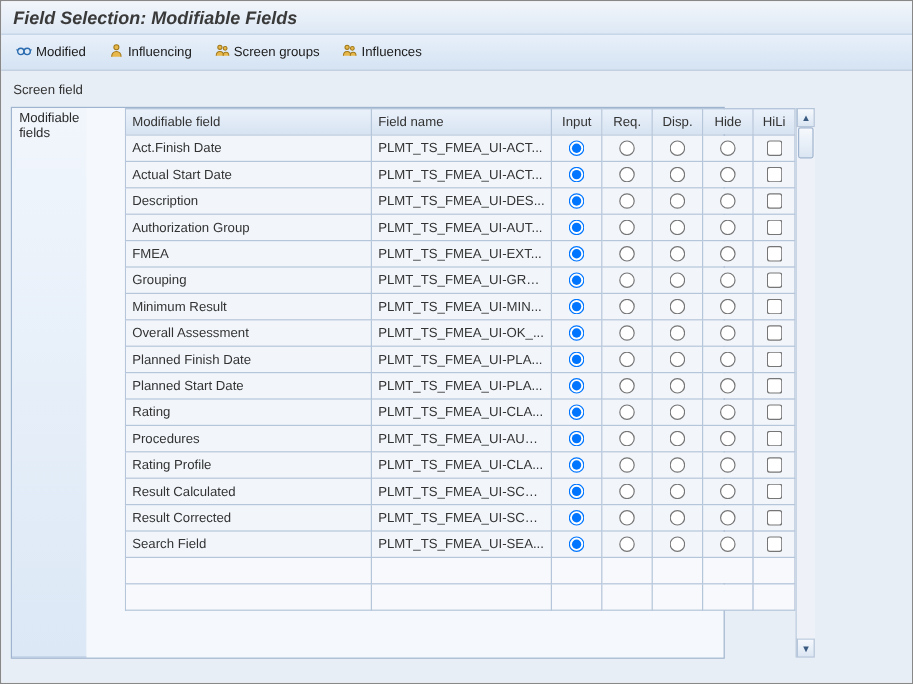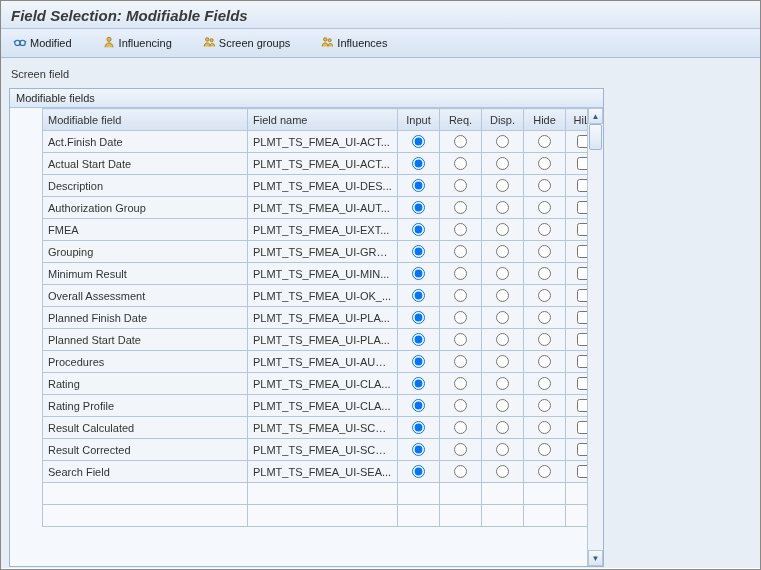--- a/index.html
+++ b/index.html
@@ -19,21 +19,21 @@
     font-size: 15px;
     font-weight: bold;
     font-style: italic;
     color: #3a3a3a;
     border-bottom: 1px solid #b0c4de;
   }
   .toolbar {
     background: linear-gradient(to bottom, #e8f0fa, #d5e3f3);
     padding: 4px 6px;
     display: flex;
-    gap: 18px;
+    gap: 6px;
     border-bottom: 1px solid #a9bcd4;
   }
   .toolbar-btn {
     display: inline-flex;
     align-items: center;
     gap: 3px;
     padding: 2px 6px;
     font-size: 11px;
     color: #1a1a1a;
     cursor: pointer;
@@ -51,21 +51,21 @@
     font-size: 11px;
     color: #333;
     margin-bottom: 8px;
     padding-left: 2px;
   }
   .table-wrapper {
     border: 1px solid #9fb4cf;
     background: #f5f8fc;
     width: 595px;
     display: flex;
-    flex-direction: column;
+    flex-direction: row;
   }
   .table-caption {
     background: linear-gradient(to bottom, #f1f6fc, #dce8f6);
     border-bottom: 1px solid #b0c4de;
     padding: 3px 6px;
     font-size: 11px;
     color: #2a2a2a;
   }
   .table-scroll {
     display: flex;
@@ -385,52 +385,52 @@
                   <input type="radio" name="r10" style="">
                 </td>
                 <td class="radio-cell">
                   <input type="radio" name="r10" style="">
                 </td>
                 <td class="check-cell">
                   <input type="checkbox" style="">
                 </td>
               </tr>
               <tr>
+                <td>Rating</td>
+                <td>PLMT_TS_FMEA_UI-CLA...</td>
+                <td class="radio-cell">
+                  <input type="radio" name="r12" checked="" style="">
+                </td>
+                <td class="radio-cell">
+                  <input type="radio" name="r12" style="">
+                </td>
+                <td class="radio-cell">
+                  <input type="radio" name="r12" style="">
+                </td>
+                <td class="radio-cell">
+                  <input type="radio" name="r12" style="">
+                </td>
+                <td class="check-cell">
+                  <input type="checkbox" style="">
+                </td>
+              </tr>
+              <tr>
                 <td>Procedures</td>
                 <td>PLMT_TS_FMEA_UI-AUD...</td>
                 <td class="radio-cell">
                   <input type="radio" name="r11" checked="" style="">
                 </td>
                 <td class="radio-cell">
                   <input type="radio" name="r11" style="">
                 </td>
                 <td class="radio-cell">
                   <input type="radio" name="r11" style="">
                 </td>
                 <td class="radio-cell">
                   <input type="radio" name="r11" style="">
-                </td>
-                <td class="check-cell">
-                  <input type="checkbox" style="">
-                </td>
-              </tr>
-              <tr>
-                <td>Rating</td>
-                <td>PLMT_TS_FMEA_UI-CLA...</td>
-                <td class="radio-cell">
-                  <input type="radio" name="r12" checked="" style="">
-                </td>
-                <td class="radio-cell">
-                  <input type="radio" name="r12" style="">
-                </td>
-                <td class="radio-cell">
-                  <input type="radio" name="r12" style="">
-                </td>
-                <td class="radio-cell">
-                  <input type="radio" name="r12" style="">
                 </td>
                 <td class="check-cell">
                   <input type="checkbox" style="">
                 </td>
               </tr>
               <tr>
                 <td>Rating Profile</td>
                 <td>PLMT_TS_FMEA_UI-CLA...</td>
                 <td class="radio-cell">
                   <input type="radio" name="r13" checked="" style="">

